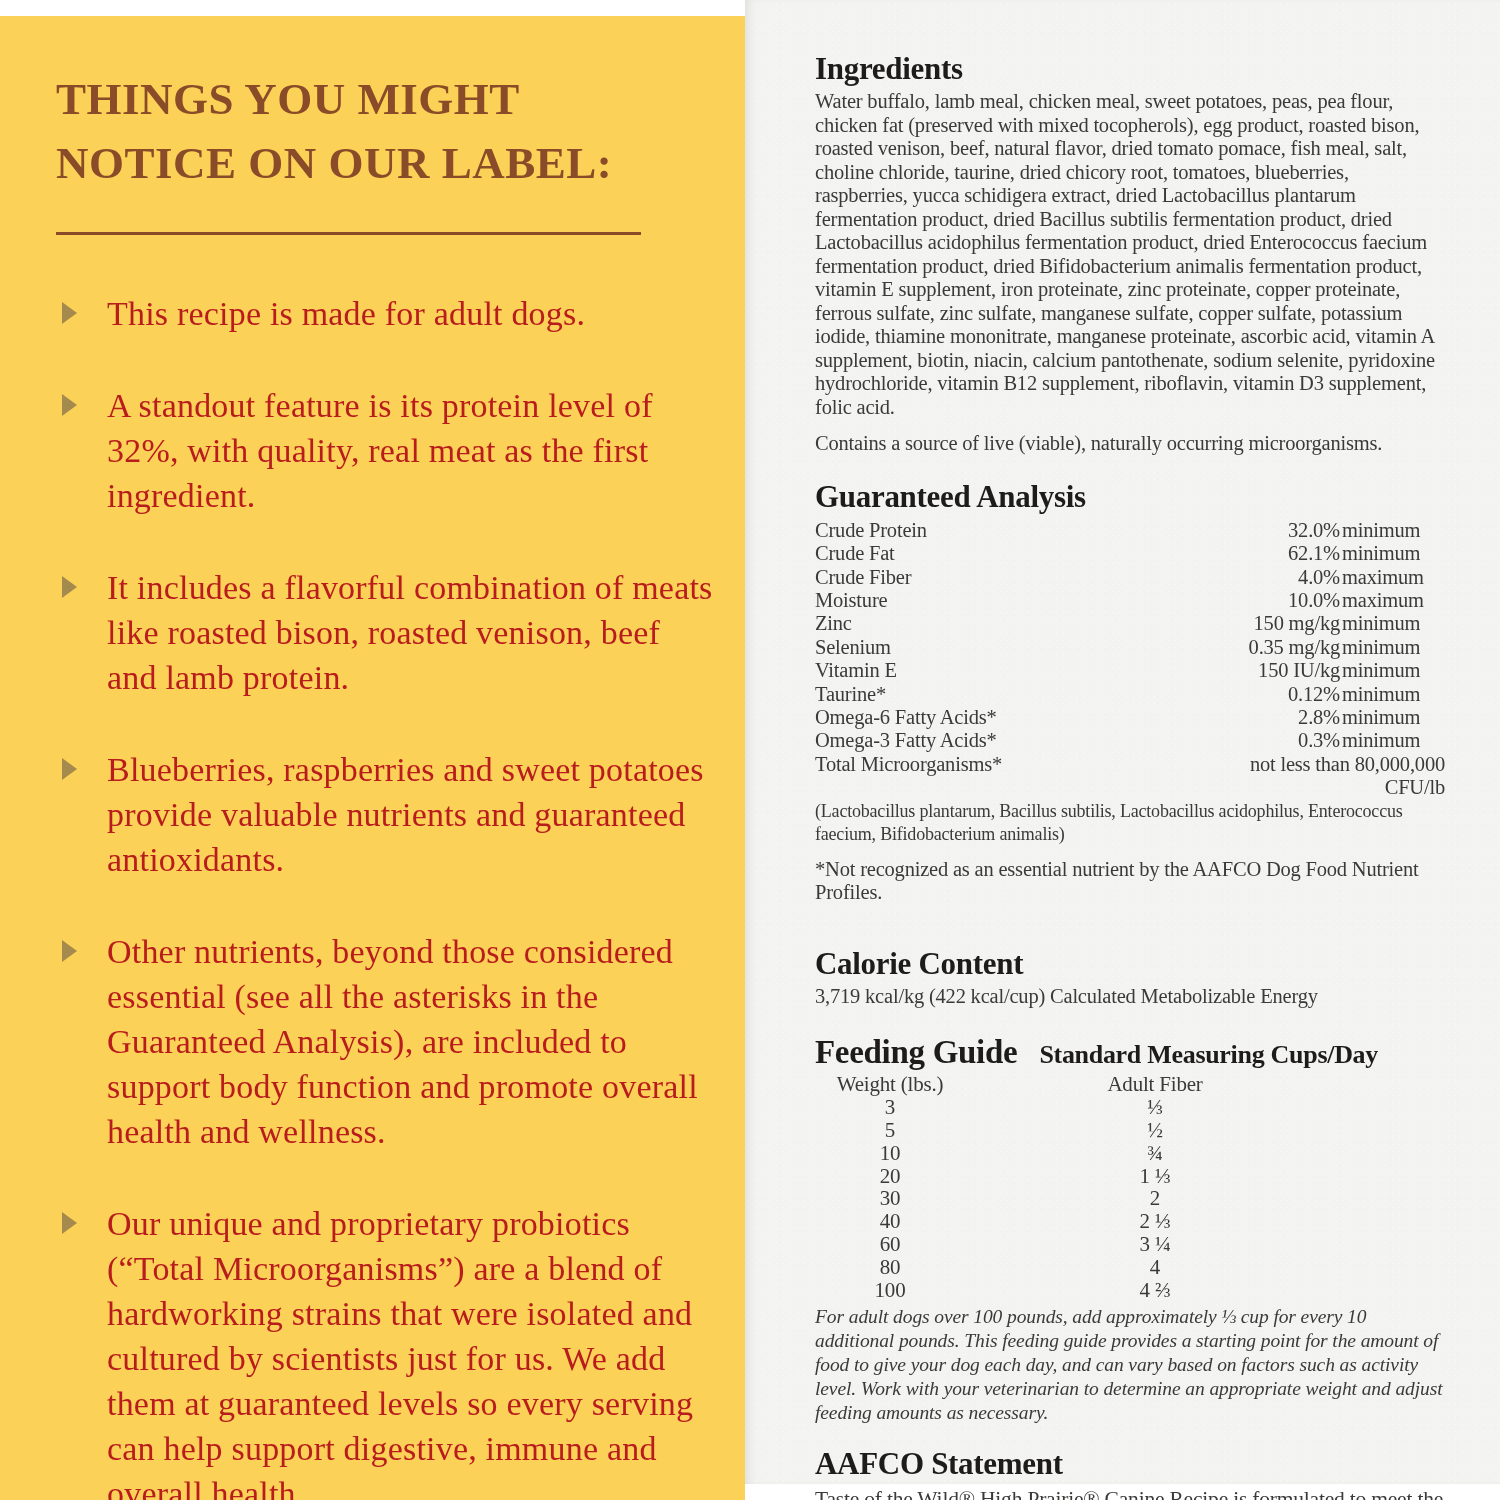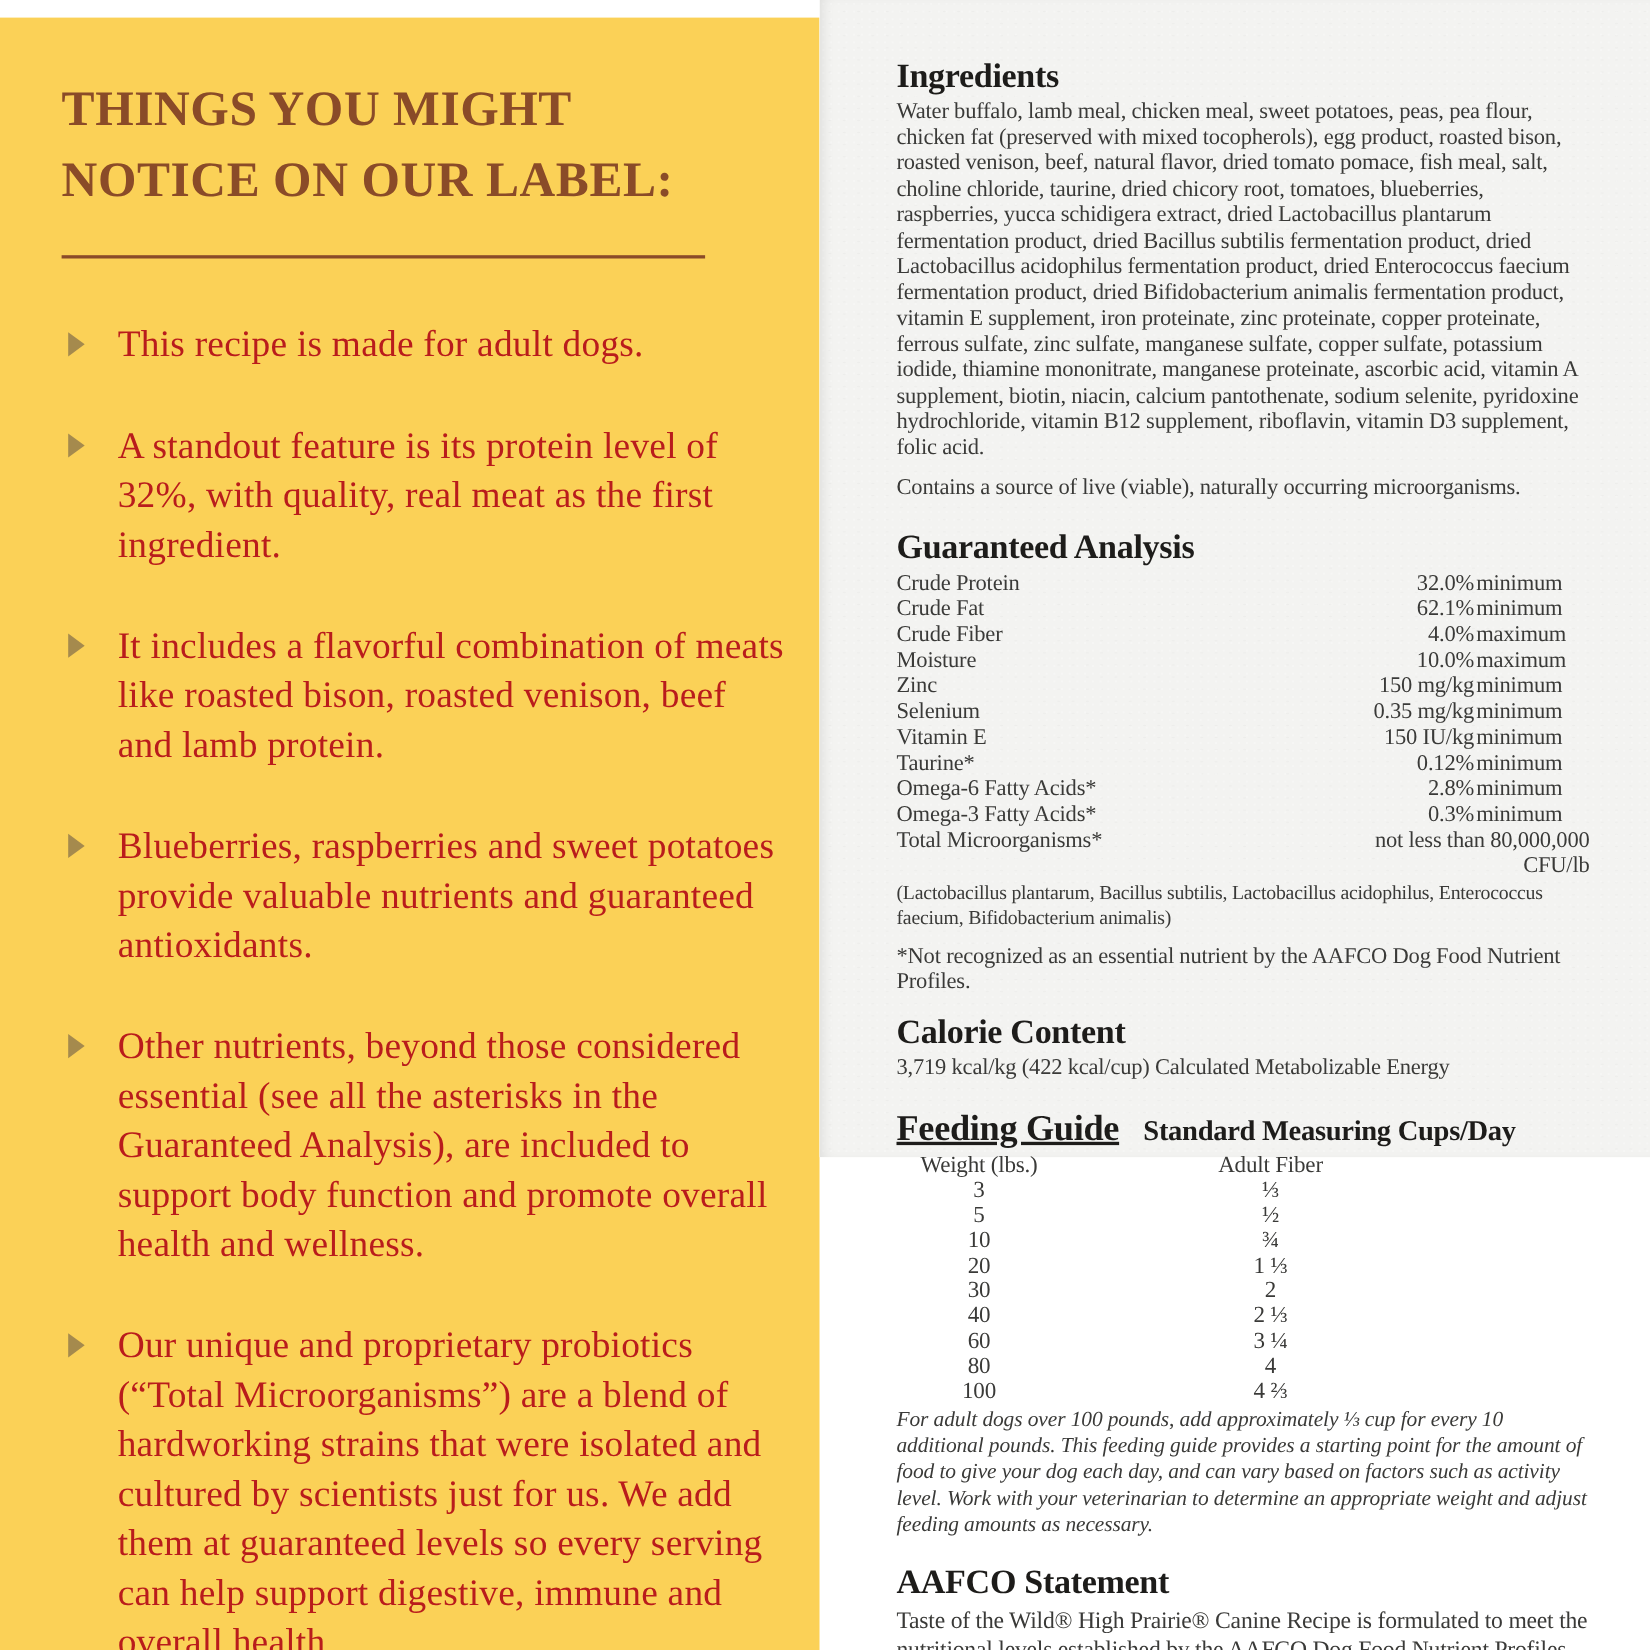--- a/index.html
+++ b/index.html
@@ -63,21 +63,21 @@
     margin: 11px 30px 0 6px;
   }
   .bullet-text {
     flex: 1 1 auto;
   }
 
   
   .right-panel {
     position: absolute;
     left: 745px; top: 0;
-    width: 755px; height: 1052px;
+    width: 755px; height: 1484px;
     background-color: #F3F3F1;
     background-image:
       radial-gradient(rgba(255,255,255,0.55) 12%, transparent 13%),
       radial-gradient(rgba(120,120,118,0.05) 10%, transparent 11%);
     background-size: 7px 7px, 13px 11px;
     background-position: 0 0, 3px 5px;
     box-shadow: inset 8px 0 12px -6px rgba(0,0,0,0.10);
     box-sizing: border-box;
     padding: 52px 55px 0 70px;
     color: #3A3A38;
@@ -124,21 +124,21 @@
     letter-spacing: -0.2px;
   }
   .ga-footnote {
     font-size: 20.5px;
     line-height: 23.5px;
     letter-spacing: -0.2px;
     margin-top: 11px;
   }
 
   
-  .calorie-section { margin-top: 16px; }
+  .calorie-section { margin-top: 42px; }
 
   
   .fg-section { margin-top: 26px; }
   .fg-heading-row {
     display: flex;
     align-items: baseline;
     gap: 22px;
   }
   .fg-subheading {
     color: #1D1C1A;
@@ -282,21 +282,21 @@
       <div class="ga-footnote">*Not recognized as an essential nutrient by the AAFCO Dog Food Nutrient Profiles.</div>
     </div>
 
     <div class="calorie-section">
       <h2 class="section-heading">Calorie Content</h2>
       <p class="body-text">3,719 kcal/kg (422 kcal/cup) Calculated Metabolizable Energy</p>
     </div>
 
     <div class="fg-section">
       <div class="fg-heading-row">
-        <h2 class="section-heading" style="font-size:33px;text-decoration:underline;">Feeding Guide</h2>
+        <h2 class="section-heading" style="font-size:33px;">Feeding Guide</h2>
         <span class="fg-subheading">Standard Measuring Cups/Day</span>
       </div>
       <div class="fg-table">
         <div class="fg-row fg-header">
           <span class="fg-cell-weight">Weight (lbs.)</span>
           <span class="fg-cell-cups">Adult Fiber</span>
         </div>
         <div class="fg-row">
           <span class="fg-cell-weight">3</span>
           <span class="fg-cell-cups">⅓</span>

